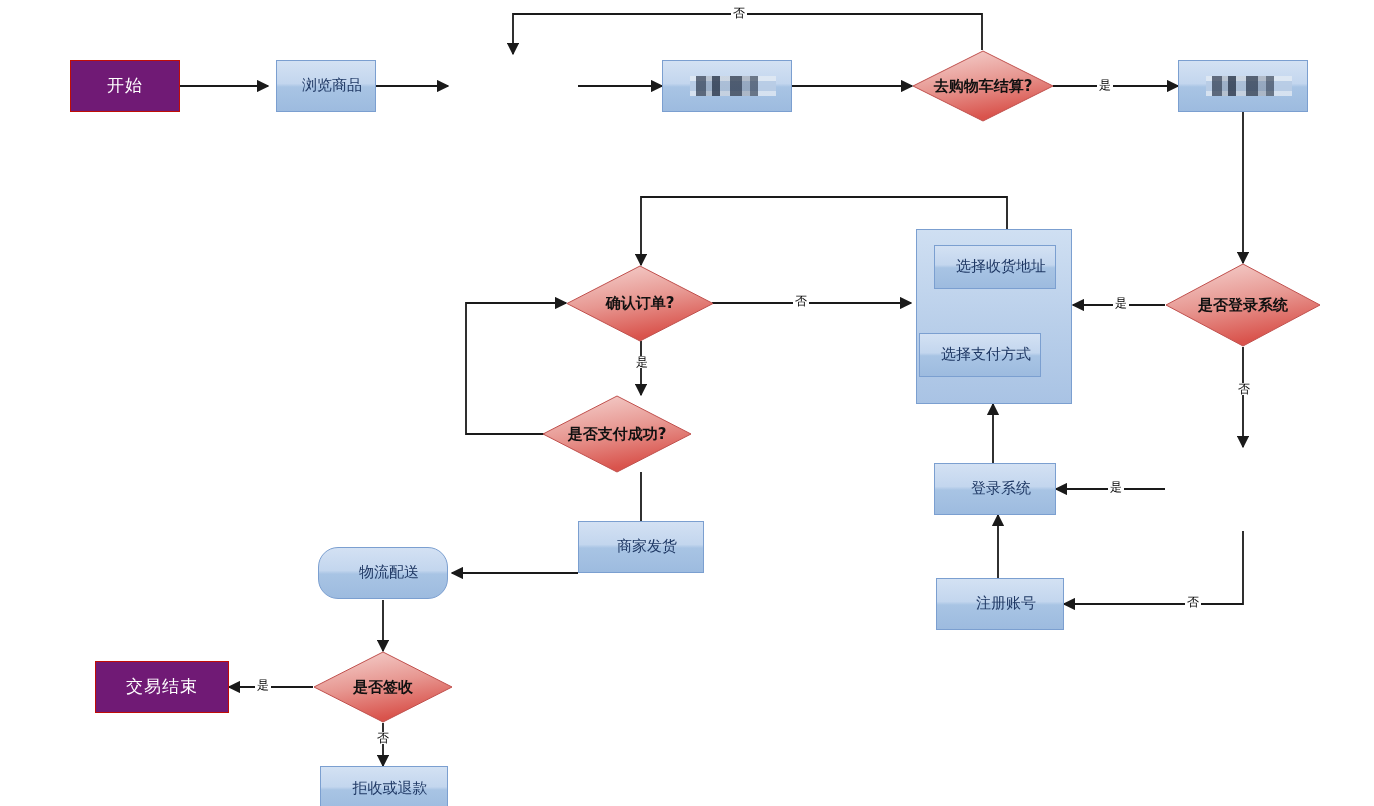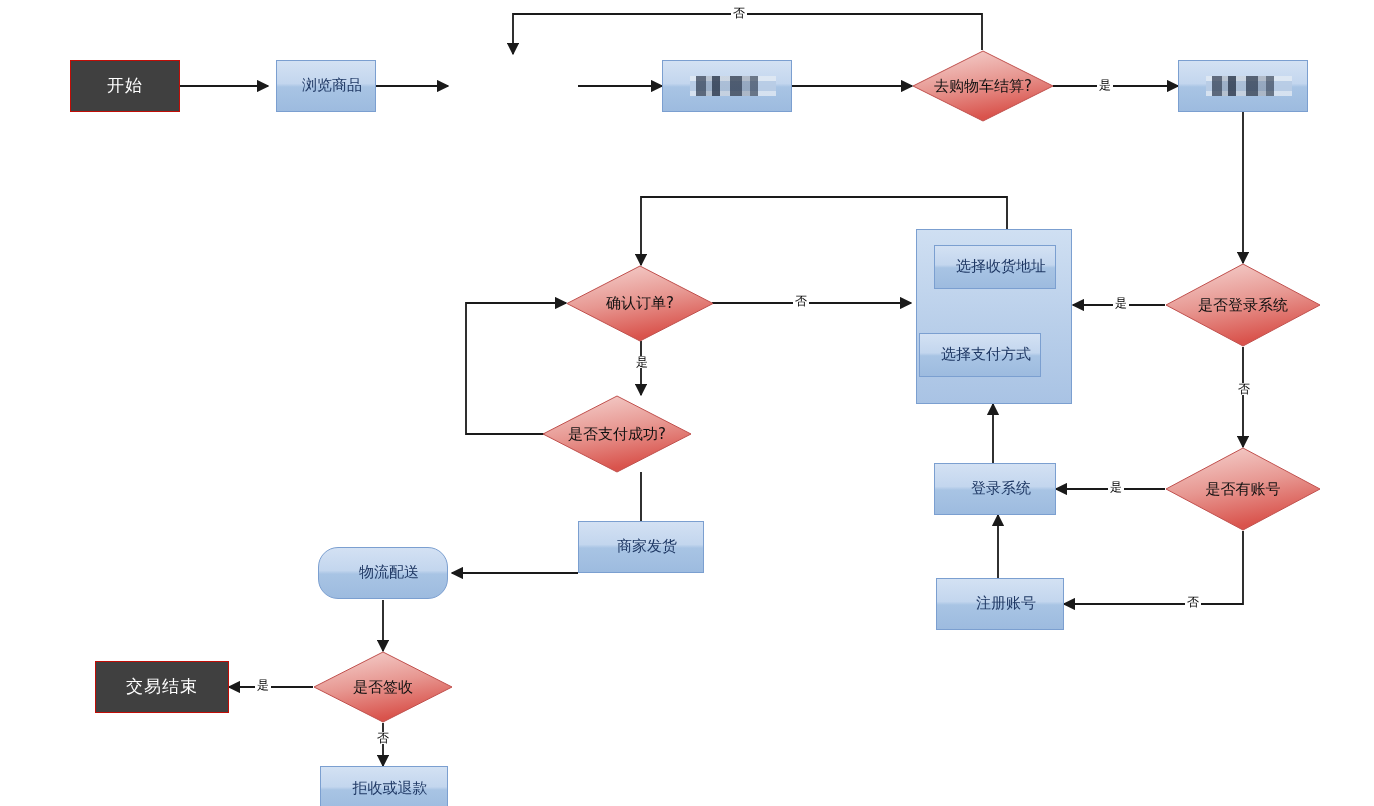--- a/index.html
+++ b/index.html
@@ -30,21 +30,21 @@
     position: absolute;
     box-sizing: border-box;
     display: flex;
     align-items: center;
     justify-content: center;
     text-align: center;
     line-height: 1.15;
   }
   
   .term {
-    background: #404040;
+    background: #701a75;
     border: 1px solid #c00d06;
     color: #ffffff;
     font-size: 17px;
     letter-spacing: 1px;
   }
   
   .proc {
     background: linear-gradient(to bottom, #d3e1f3 0%, #c3d6ee 45%, #a8c4e4 52%, #9dbbdf 100%);
     border: 1px solid #7b9fd0;
     color: #1f3864;
@@ -75,20 +75,21 @@
     left: 0;
     top: 0;
     width: 100%;
     height: 100%;
     display: flex;
     align-items: center;
     justify-content: center;
     color: #111111;
     font-size: 15px;
     text-align: center;
+    font-weight: bold;
   }
   
   .edge-label {
     position: absolute;
     font-size: 12px;
     color: #000000;
     background: #ffffff;
     padding: 0 2px;
     line-height: 1;
     white-space: nowrap;
@@ -215,33 +216,20 @@
           <stop offset="0%" stop-color="#f6d6d3"></stop>
           <stop offset="55%" stop-color="#e79791"></stop>
           <stop offset="100%" stop-color="#d9534c"></stop>
         </linearGradient>
       </defs>
       <polygon points="78,1 155,42 78,83 1,42" fill="url(#gd2)" stroke="#c0504d" stroke-width="1"></polygon>
     </svg>
     <div class="dia-label">是否登录系统</div>
   </div>
 
-  <div class="decision" style="left:1165px; top:447px; width:156px; height:84px;">
-    <svg class="dia-svg" width="156" height="84" viewBox="0 0 156 84">
-      <defs>
-        <linearGradient id="gd3" x1="0" y1="0" x2="0.35" y2="1">
-          <stop offset="0%" stop-color="#f6d6d3"></stop>
-          <stop offset="55%" stop-color="#e79791"></stop>
-          <stop offset="100%" stop-color="#d9534c"></stop>
-        </linearGradient>
-      </defs>
-      <polygon points="78,1 155,42 78,83 1,42" fill="url(#gd3)" stroke="#c0504d" stroke-width="1"></polygon>
-    </svg>
-    <div class="dia-label">是否有账号</div>
-  </div>
 
   <div class="node proc" style="left:934px; top:463px; width:122px; height:52px;">
     <span>登录系统</span>
   </div>
 
   <div class="node proc" style="left:936px; top:578px; width:128px; height:52px;">
     <span>注册账号</span>
   </div>
 
   <div class="group-box" style="left:916px; top:229px; width:156px; height:175px;">

